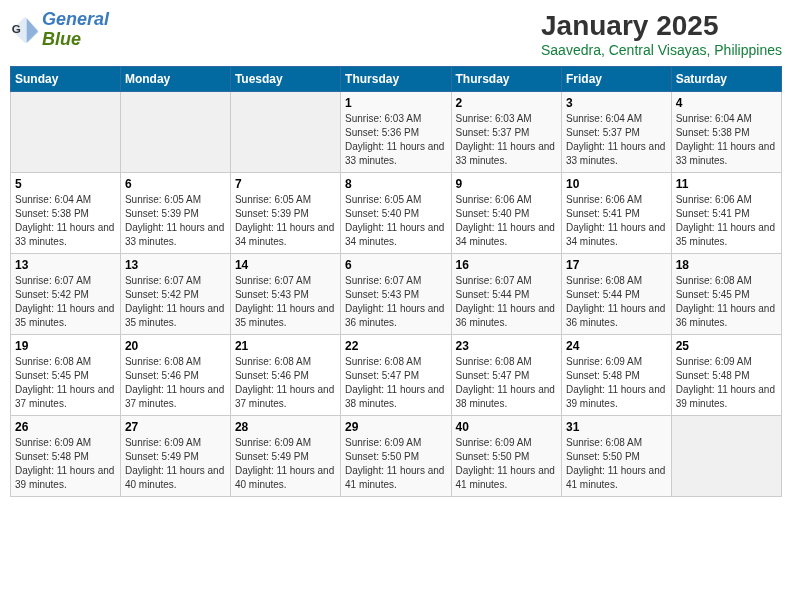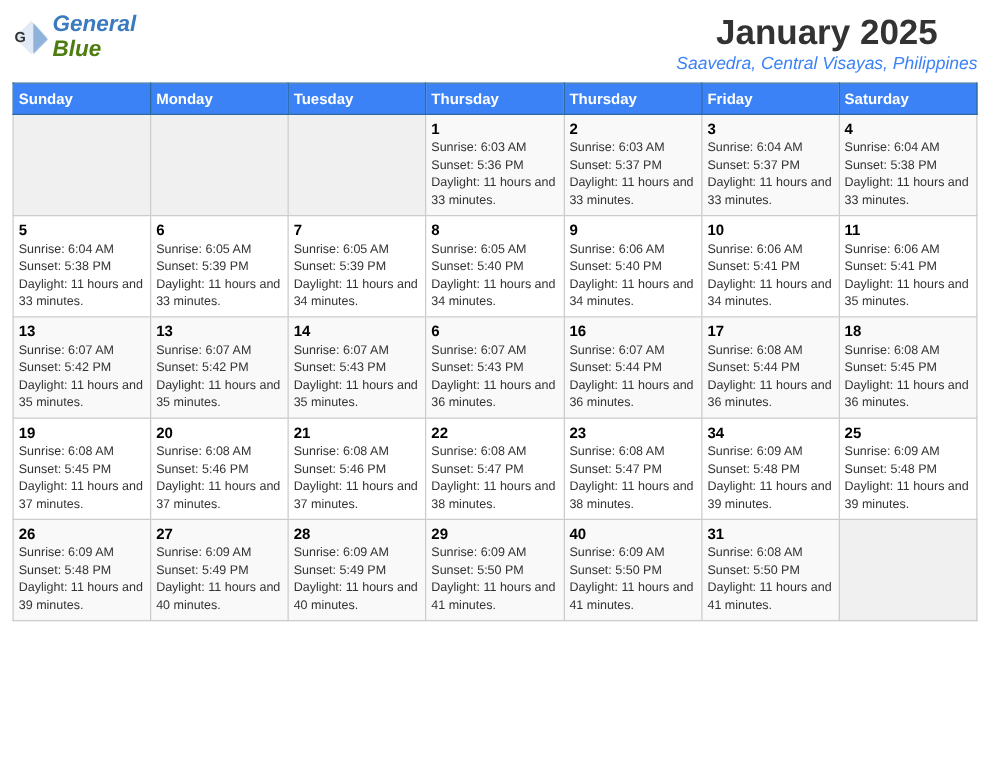--- a/index.html
+++ b/index.html
@@ -29,39 +29,38 @@
     .logo-text span {
       color: #3a7abf;
       font-style: italic;
     }
     .logo-icon {
       width: 30px;
       height: 30px;
       margin-right: 2px;
     }
     .title-block {
-      text-align: center;
+      text-align: left;
     }
     .main-title {
       font-size: 28px;
       font-weight: bold;
       color: #333;
     }
     .subtitle {
       font-size: 14px;
-      color: #3b82f6;
-      font-style: italic;
+      color: #15803d;
     }
     table {
       width: 100%;
       border-collapse: collapse;
       font-size: 10.5px;
     }
     thead tr th {
-      background: #3b82f6;
+      background: #0369a1;
       color: #fff;
       padding: 5px 4px;
       text-align: left;
       font-size: 12px;
       font-weight: bold;
       border: 1px solid #2d6aa0;
     }
     tbody tr td {
       border: 1px solid #ccc;
       padding: 4px;
@@ -311,21 +310,21 @@
       </td>
         <td>
         <span class="day-num">23</span>
         <div class="day-info">
           Sunrise: 6:08 AM<br>
           Sunset: 5:47 PM<br>
           Daylight: 11 hours and 38 minutes.
         </div>
       </td>
         <td>
-        <span class="day-num">34</span>
+        <span class="day-num">24</span>
         <div class="day-info">
           Sunrise: 6:09 AM<br>
           Sunset: 5:48 PM<br>
           Daylight: 11 hours and 39 minutes.
         </div>
       </td>
         <td>
         <span class="day-num">25</span>
         <div class="day-info">
           Sunrise: 6:09 AM<br>

